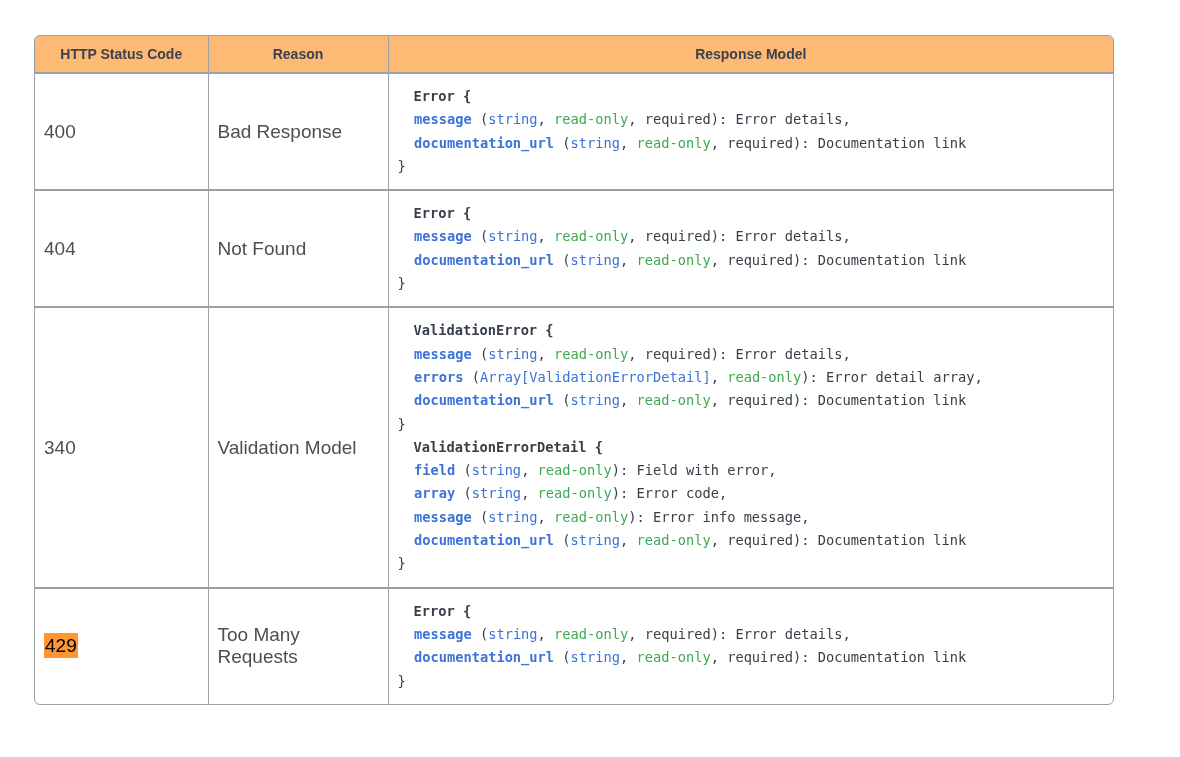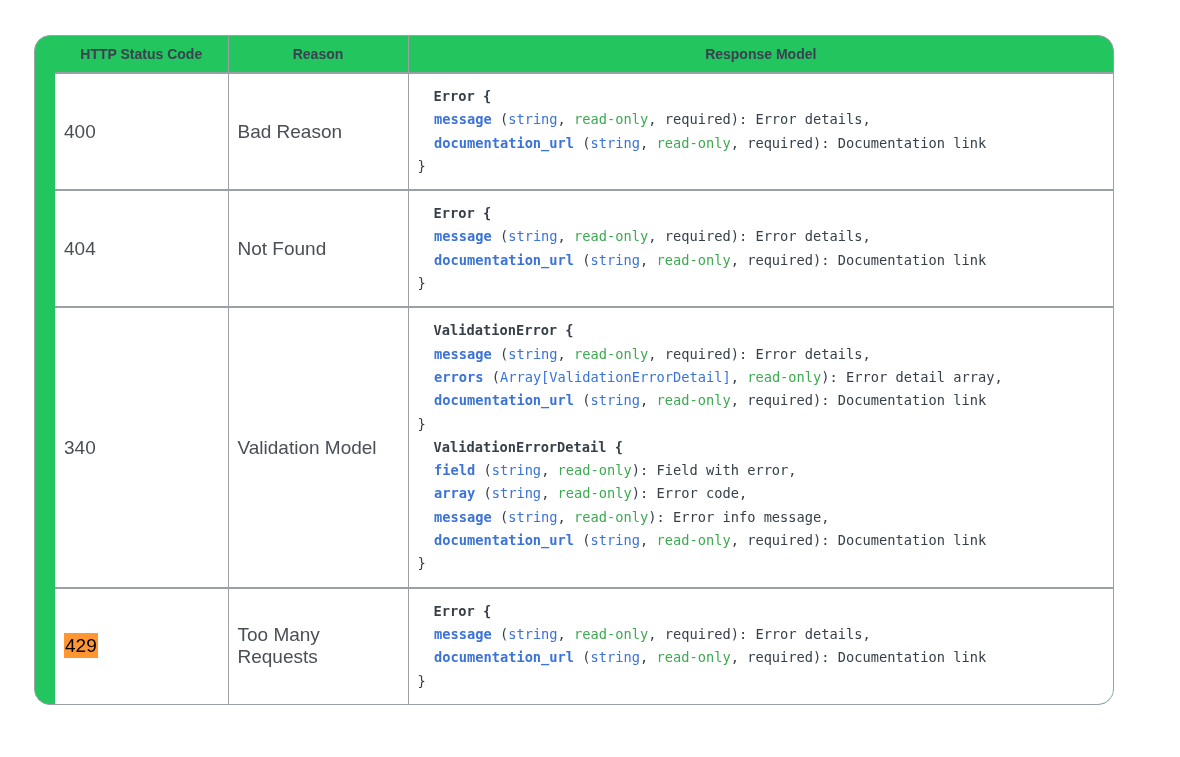--- a/index.html
+++ b/index.html
@@ -29,24 +29,23 @@
     font-size: 23px;
     line-height: 27px;
     font-weight: 700;
     color: var(--title-text);
     letter-spacing: 0.2px;
   }
   .tbl-wrap {
     margin-top: 29px;
     width: 1080px;
     border: 1px solid var(--border);
-    border-radius: 16px;
+    border-radius: 6px;
     overflow: hidden;
-    background: #22c55e;
-    padding-left: 20px;
+    background: #fdba74;
   }
   table {
     width: 100%;
     border-collapse: collapse;
     table-layout: fixed;
   }
   col.c-status { width: 173px; }
   col.c-reason { width: 180px; }
   th {
     height: 37px;
@@ -109,21 +108,21 @@
       <thead>
         <tr>
           <th>HTTP Status Code</th>
           <th>Reason</th>
           <th>Response Model</th>
         </tr>
       </thead>
       <tbody>
           <tr>
             <td class="cell-status">400</td>
-            <td class="cell-reason">Bad Reason</td>
+            <td class="cell-reason">Bad Response</td>
             <td class="cell-model">
               <pre class="model-code"><span class="tok-decl">Error {</span>
 <span class="tok-plain">  </span><span class="tok-name">message</span><span class="tok-plain"> (</span><span class="tok-type">string</span><span class="tok-plain">, </span><span class="tok-readonly">read-only</span><span class="tok-plain">, required): Error details,</span>
 <span class="tok-plain">  </span><span class="tok-name">documentation_url</span><span class="tok-plain"> (</span><span class="tok-type">string</span><span class="tok-plain">, </span><span class="tok-readonly">read-only</span><span class="tok-plain">, required): Documentation link</span>
 <span class="tok-plain">}</span></pre>
             </td>
           </tr>
           <tr>
             <td class="cell-status">404</td>
             <td class="cell-reason">Not Found</td>

